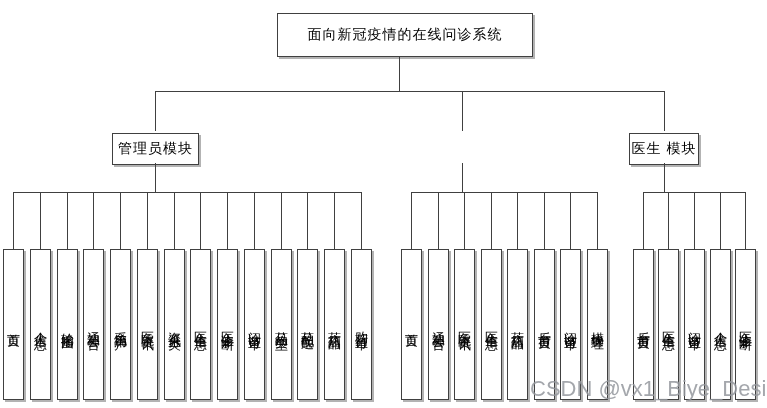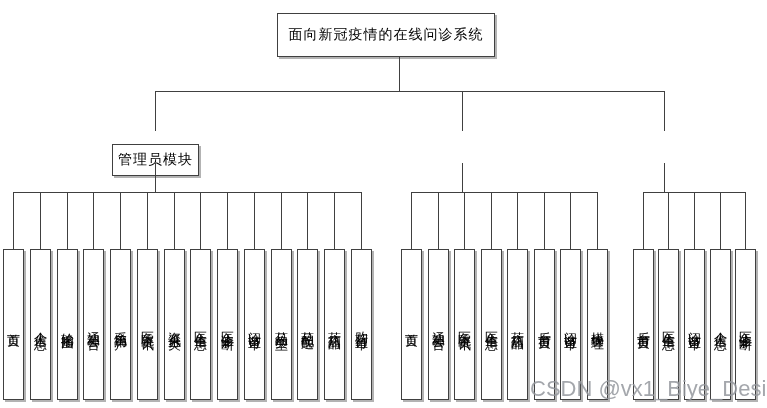--- a/index.html
+++ b/index.html
@@ -7,22 +7,22 @@
     position:relative;width:767px;height:408px;background:#ffffff;
     font-family:"Liberation Sans","DejaVu Sans",sans-serif;overflow:hidden;
   }
   .hl{position:absolute;height:1px;background:#404040;}
   .vl{position:absolute;width:1px;background:#404040;}
   .node{
     position:absolute;background:#ffffff;border:1px solid #404040;
     box-shadow:2px 2px 0 #b3b3b3;display:flex;align-items:center;justify-content:center;
     box-sizing:border-box;color:#000;
   }
-  .rootbox{left:277px;top:13px;width:218px;height:44px;font-size:14px;letter-spacing:1px;}
-  .mod{top:144px;height:32px;font-size:14px;letter-spacing:1px;white-space:pre;}
+  .rootbox{left:277px;top:13px;width:256px;height:44px;font-size:14px;letter-spacing:1px;}
+  .mod{top:133px;height:32px;font-size:14px;letter-spacing:1px;white-space:pre;}
   .leaf{top:249px;width:21px;height:151px;}
   .leaf span{
     writing-mode:vertical-rl;text-orientation:upright;
     font-size:13px;letter-spacing:2px;line-height:1;color:#000;
   }
   .watermark{
     position:absolute;left:530px;top:376px;font-size:22px;
     color:rgba(148,152,158,0.85);white-space:nowrap;z-index:6;
   }
 </style>
@@ -36,20 +36,23 @@
   </div>
 
   <i class="vl" style="left:399px;top:57px;height:34px"></i>
   <i class="hl" style="left:155px;top:91px;width:510px"></i>
   <i class="vl" style="left:155px;top:91px;height:40px"></i>
   <i class="vl" style="left:462px;top:91px;height:40px"></i>
   <i class="vl" style="left:664px;top:91px;height:40px"></i>
 
   <div class="node mod" style="left:112px;width:87px">
     <span>管理员模块</span>
+  </div>
+  <div class="node mod" style="left:629px;width:70px">
+    <span>医生 模块</span>
   </div>
 
   <i class="vl" style="left:155px;top:163px;height:29px"></i>
   <i class="vl" style="left:462px;top:163px;height:29px"></i>
   <i class="vl" style="left:664px;top:163px;height:29px"></i>
   <i class="hl" style="left:13px;top:192px;width:348px"></i>
   <i class="hl" style="left:411px;top:192px;width:186px"></i>
   <i class="hl" style="left:643px;top:192px;width:102px"></i>
 
   <i class="vl" style="left:13px;top:192px;height:57px"></i>

